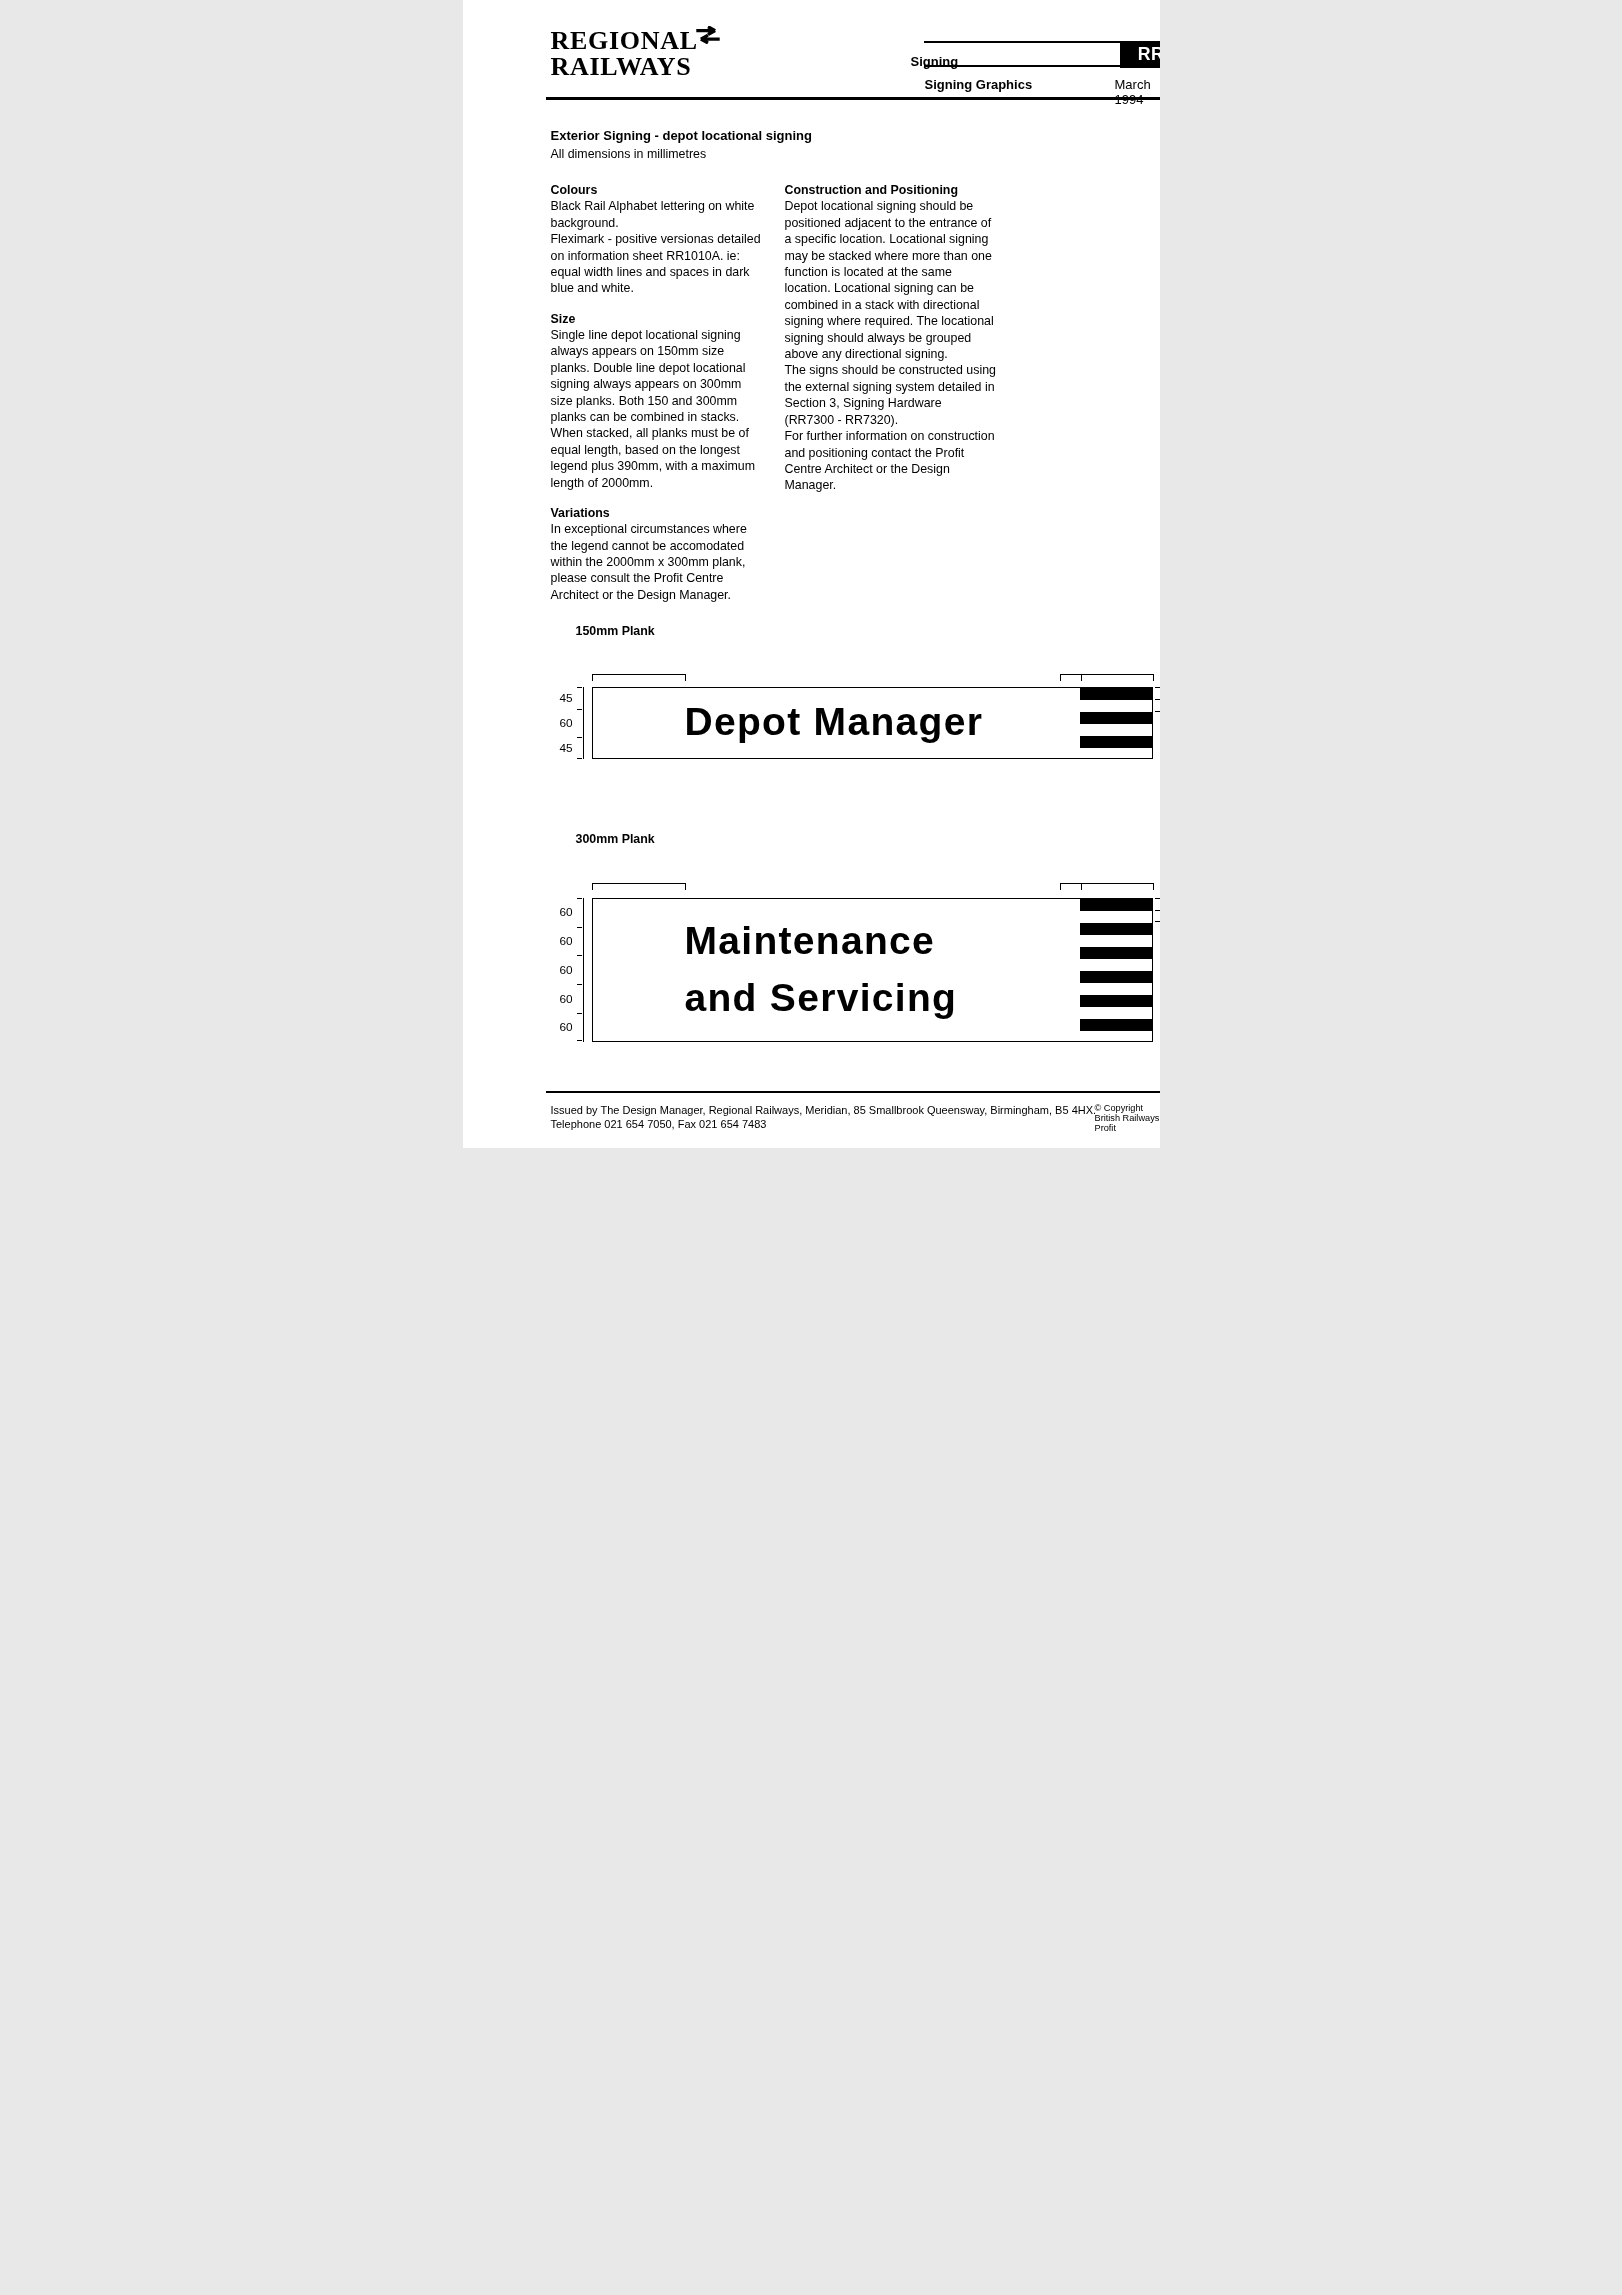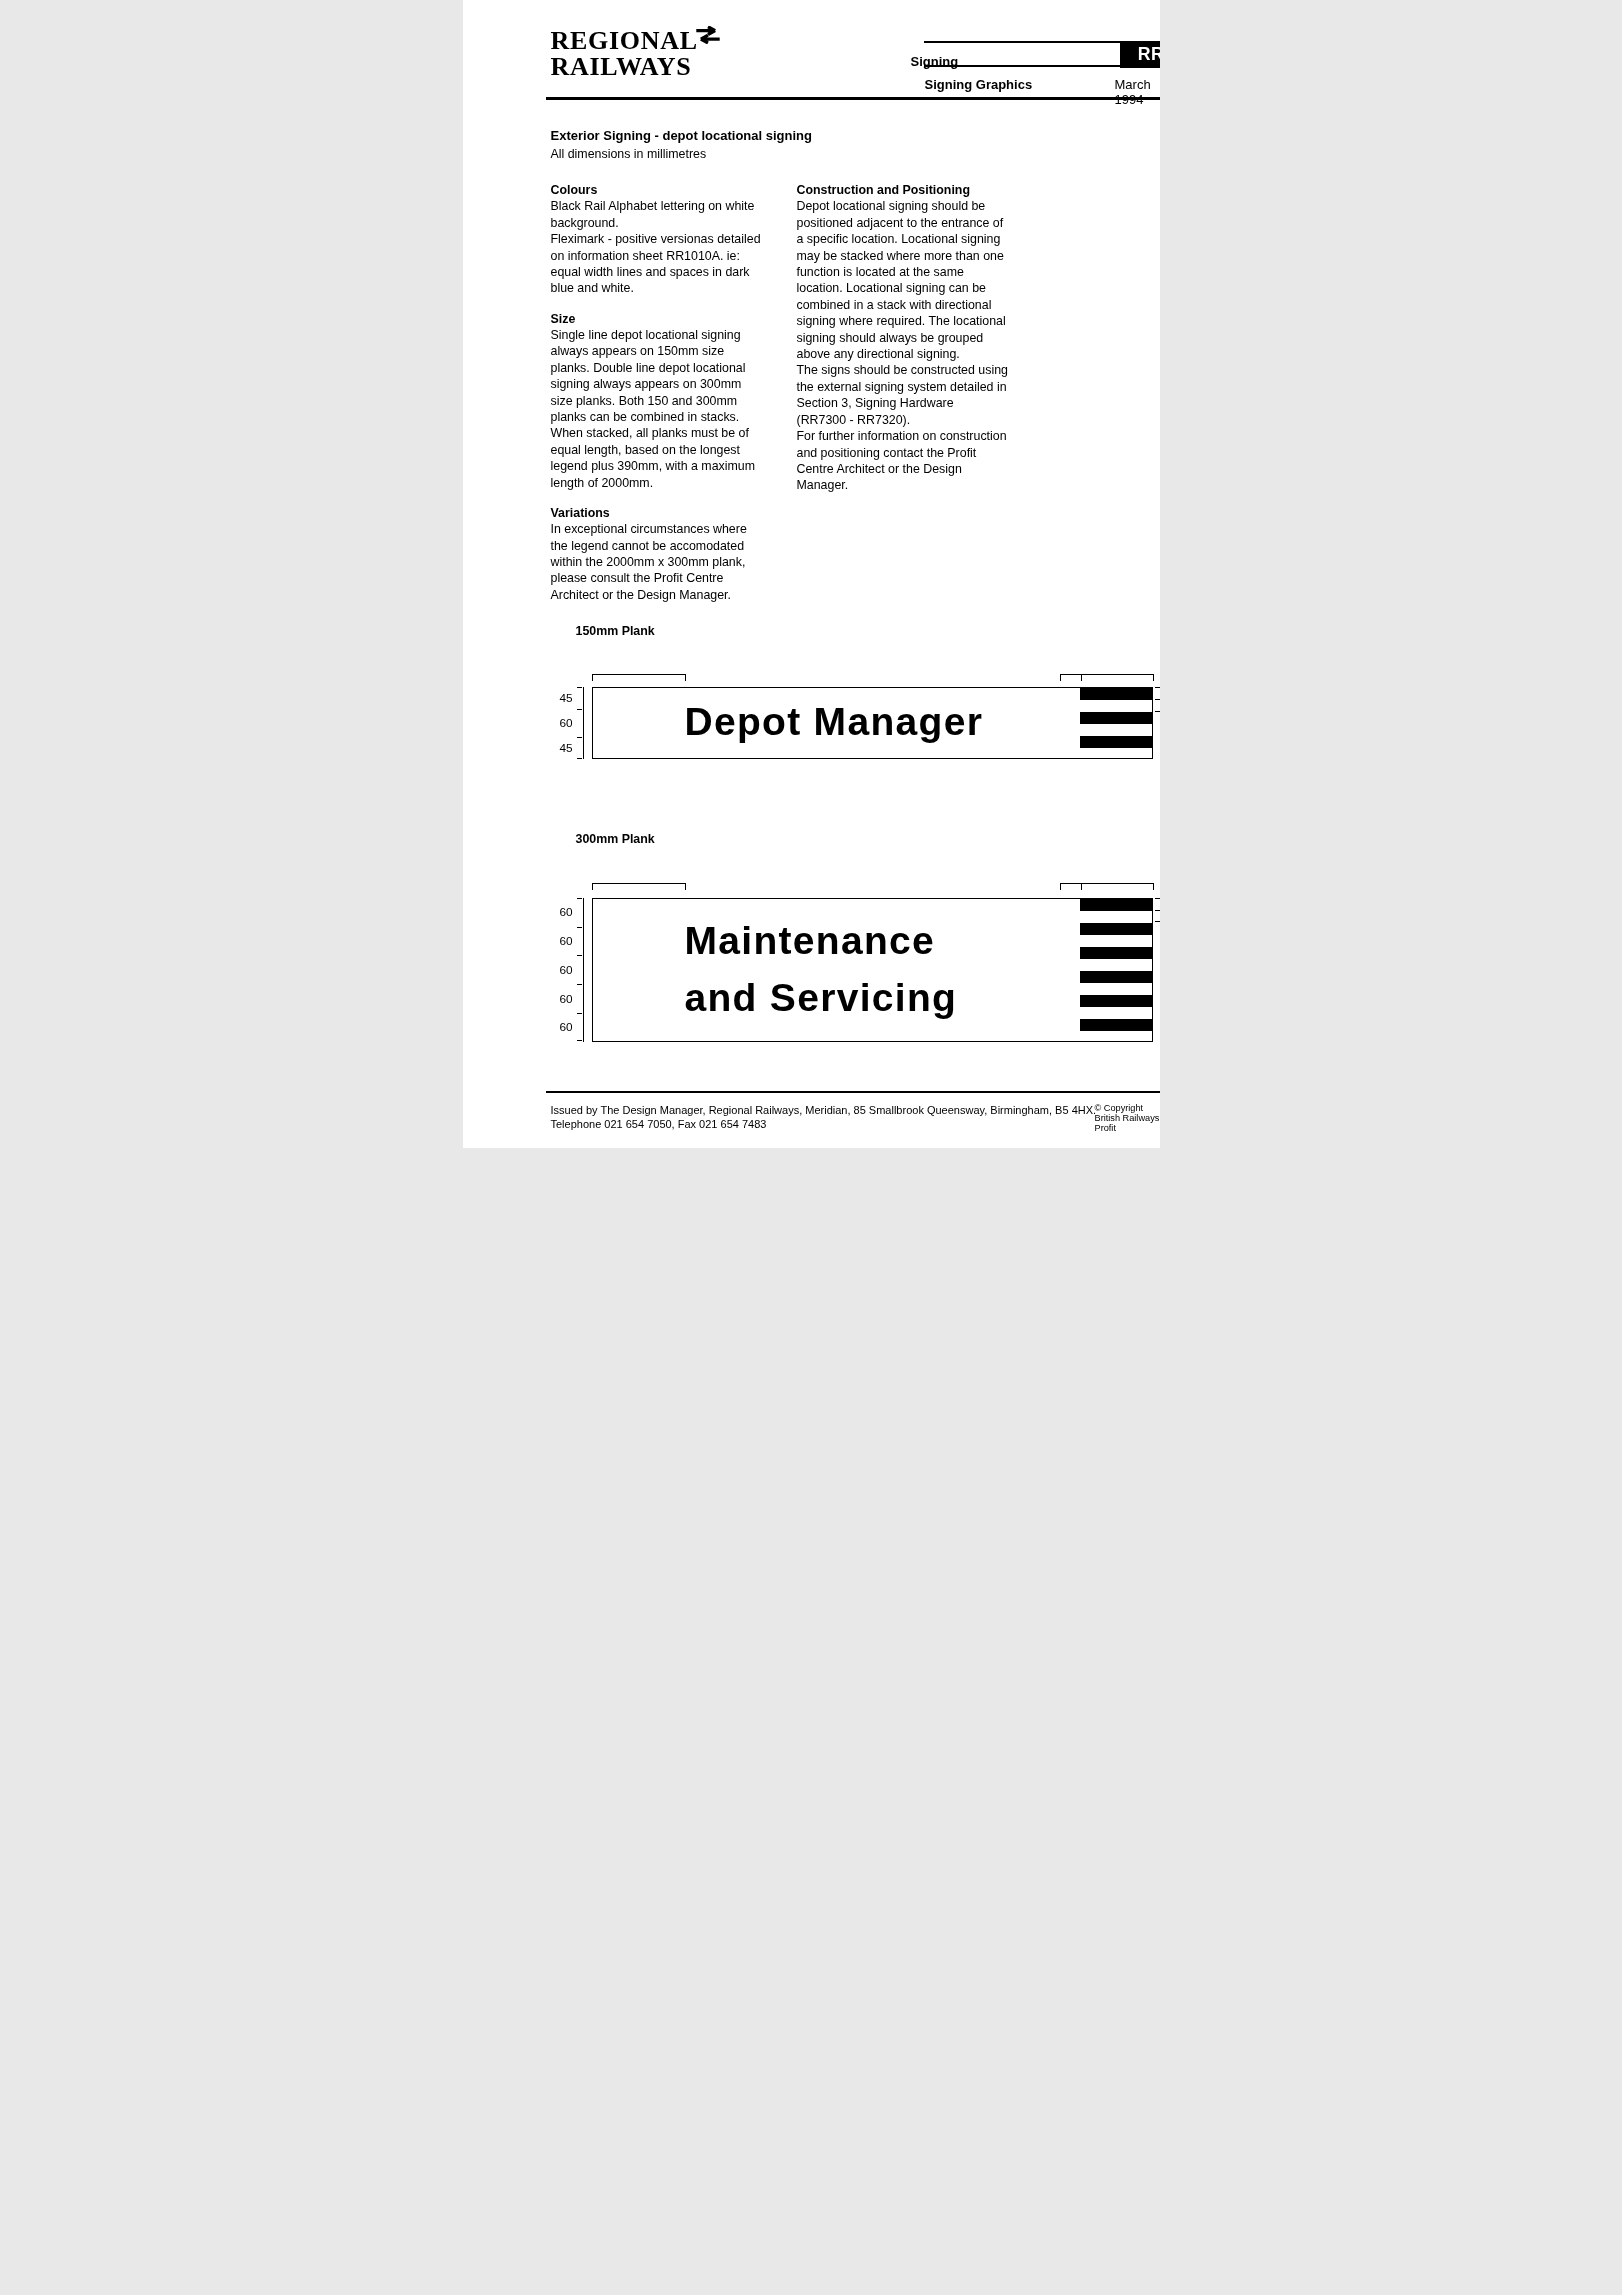--- a/index.html
+++ b/index.html
@@ -34,21 +34,21 @@
   .hdr-date { position: absolute; left: 652px; top: 77px; font-size: 13px; }
   .rule-full-top { position: absolute; left: 83px; top: 97px; width: 699px; height: 2.6px; background: #000; }
 
   
   .doc-title    { position: absolute; left: 88px; top: 128px; font-weight: bold; font-size: 13px; }
   .doc-subtitle { position: absolute; left: 88px; top: 147px; font-size: 12.4px; }
 
   
   .col { position: absolute; top: 182px; font-size: 12.4px; line-height: 16.4px; }
   .col-left  { left: 88px; width: 226px; }
-  .col-right { left: 334px; width: 239px; }
+  .col-right { left: 322px; width: 239px; }
   .sec { margin-bottom: 13.7px; }
   .sec h3 { font-size: 12.4px; font-weight: bold; }
   .body-text { white-space: pre-line; }
 
   
   .plank-heading { position: absolute; font-weight: bold; font-size: 12.4px; }
   .plank {
     position: absolute; left: 129px; width: 561px;
     border: 1.3px solid #000; background: #fff;
   }

